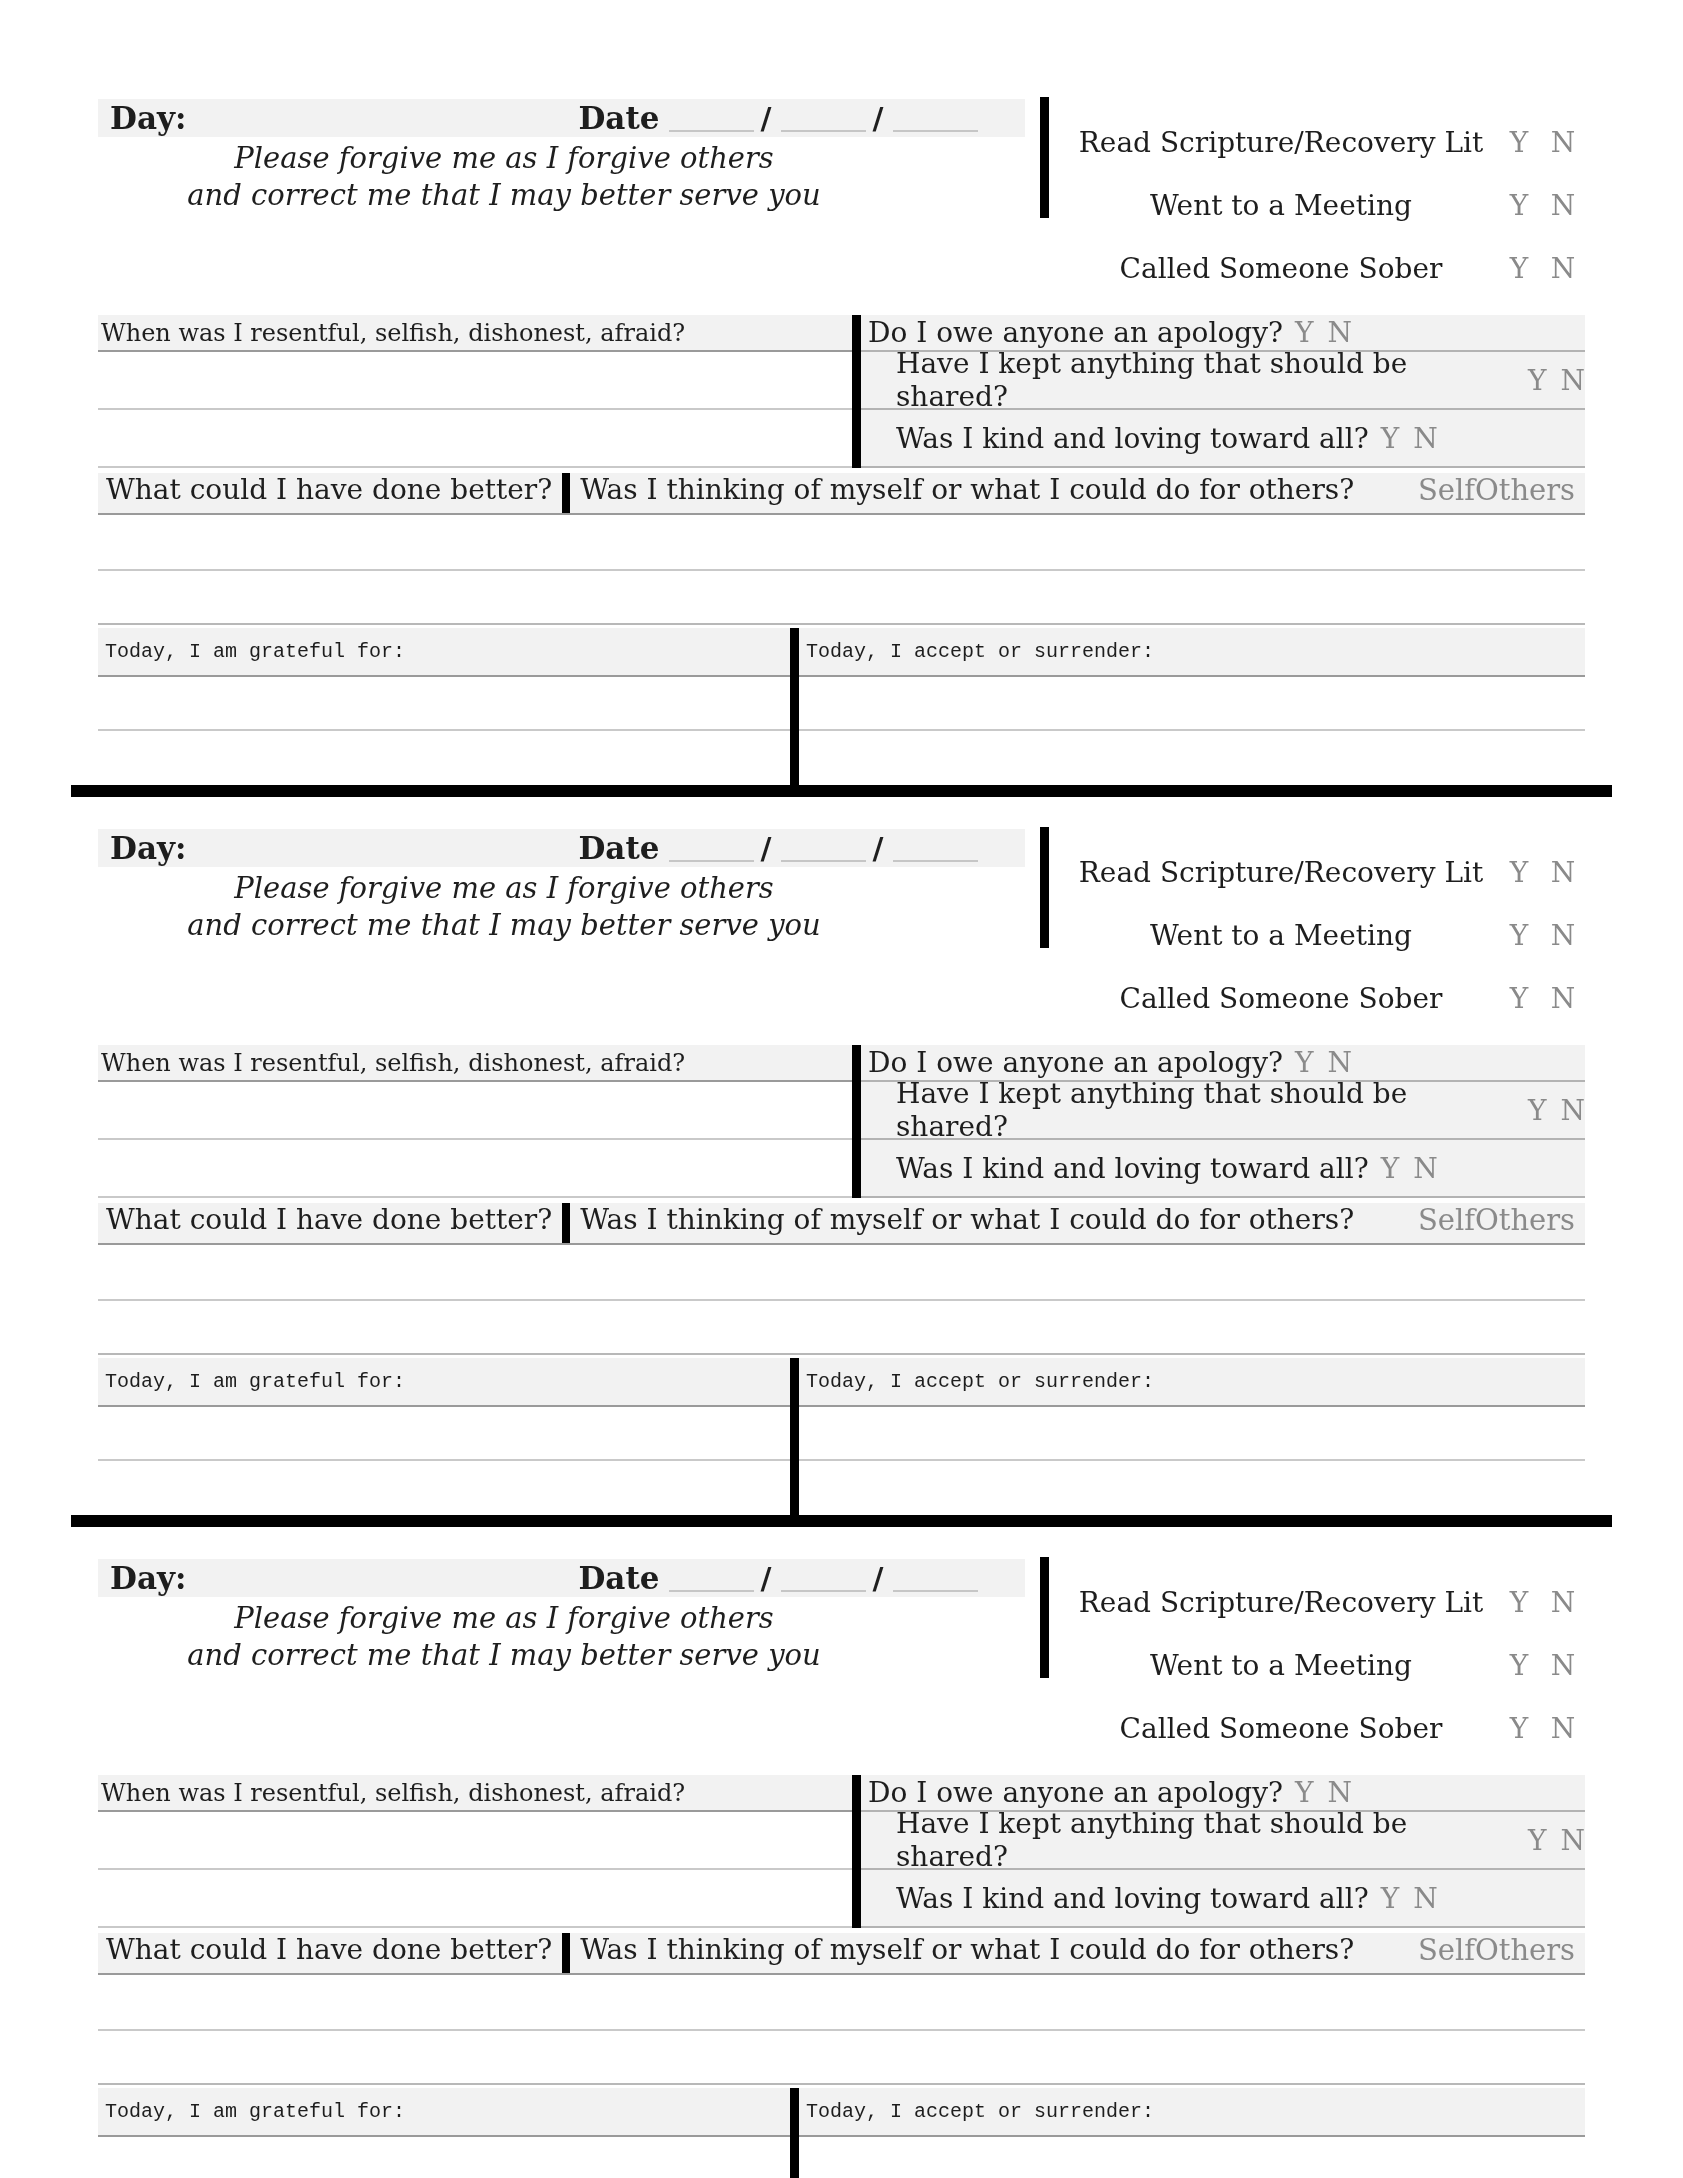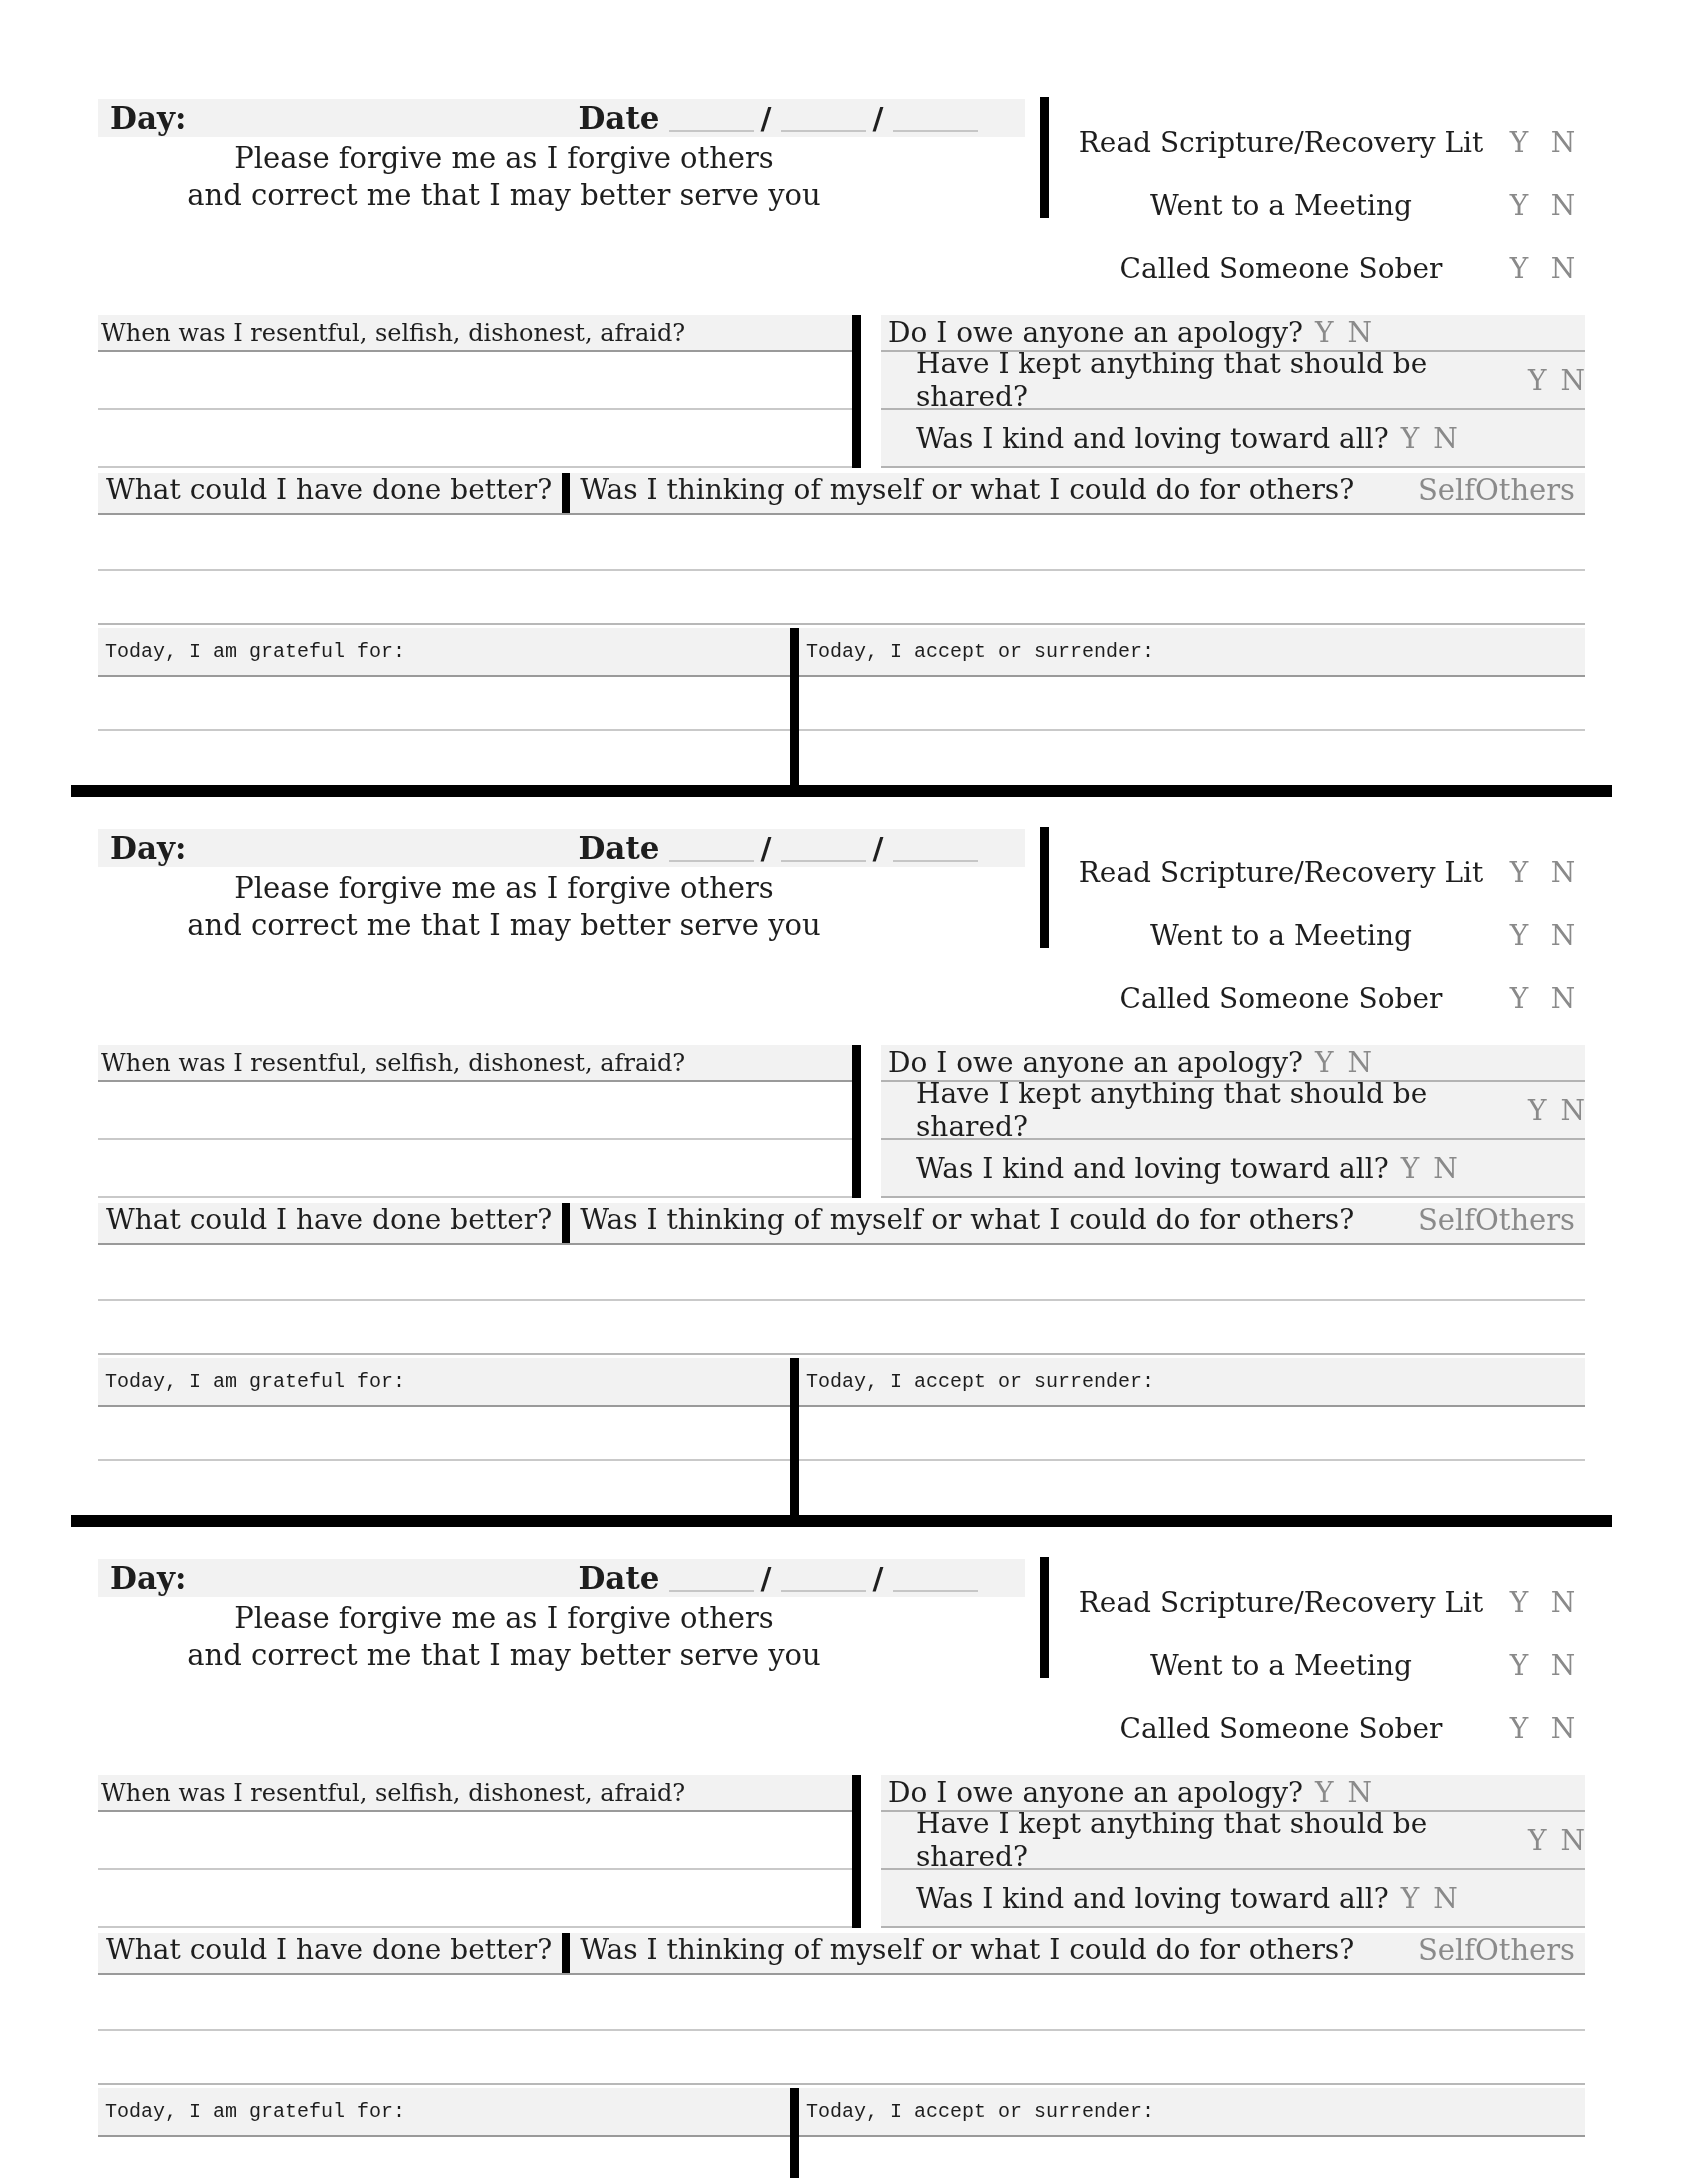--- a/index.html
+++ b/index.html
@@ -33,42 +33,42 @@
   }
   .day-label { font-weight: bold; font-size: 31px; }
   .date-label { font-weight: bold; font-size: 31px; margin-left: 392px; }
   .date-blank {
     width: 85px; height: 26px; margin: 0 6px 5px 10px;
     border-bottom: 2px solid #c6c6c6; align-self: flex-end;
   }
   .date-blank.last { margin-right: 0; }
   .slash { font-weight: bold; font-size: 30px; }
   .prayer {
-    width: 812px; text-align: center; 
+    width: 812px; text-align: center; font-style: italic;
     font-size: 29px; line-height: 37px; margin-top: 3px;
   }
   .header-right { display: flex; }
   .cl-vbar { width: 9px; height: 121px; background: var(--black); margin: -2px 0 0 15px; flex: none; }
   .checklist { flex: 1; margin-left: 16px; }
   .check-row { height: 39px; display: flex; align-items: center; font-size: 28px; margin-top: 24px; }
   .check-label { flex: 1; text-align: center; }
   .check-opt { width: 44px; text-align: center; color: var(--muted); }
 
   
   .questions { display: grid; grid-template-columns: 754px 9px 1fr; margin-top: 27px; }
   .q-divider { background: var(--black); }
   .q-prompt {
     height: 37px; background: var(--bar);
     border-bottom: 2px solid var(--line-dark);
     display: flex; align-items: center; padding-left: 3px; font-size: 24px;
   }
   .q-blank { height: 58px; border-bottom: 2px solid var(--line-light); }
   .q-row {
     background: var(--bar); border-bottom: 2px solid var(--line-mid);
-    display: flex; align-items: center; padding-left: 7px; font-size: 28px; margin-left: 20px;
+    display: flex; align-items: center; padding-left: 7px; font-size: 28px;
   }
   .q-row.r1 { height: 37px; }
   .q-row.r2, .q-row.r3 { height: 58px; padding-left: 35px; }
   .q-opts { color: var(--muted); margin-left: 12px; display: flex; gap: 14px; }
 
   
   .better {
     margin-top: 5px; height: 42px; background: var(--bar);
     border-bottom: 2px solid var(--line-dark);
     display: flex; align-items: flex-start;

